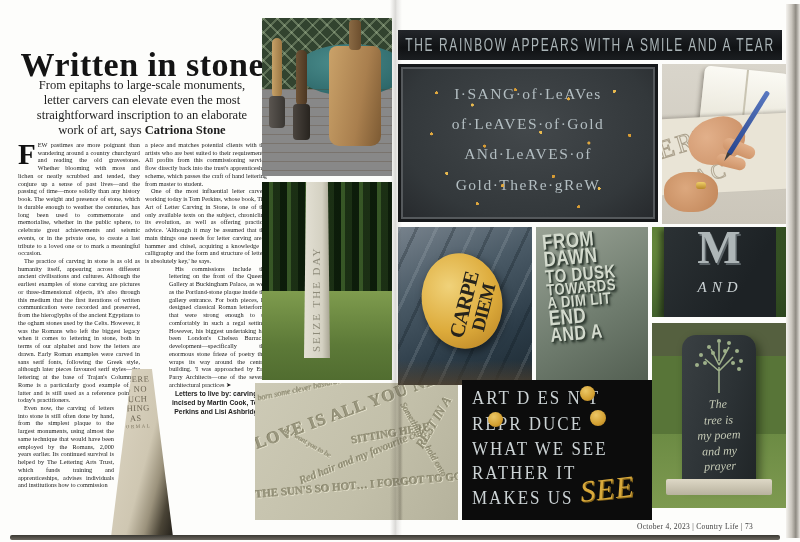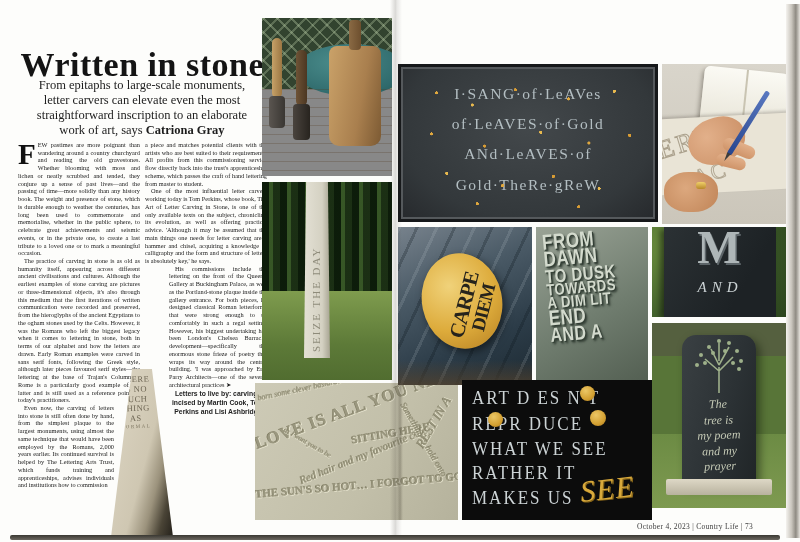--- a/index.html
+++ b/index.html
@@ -205,21 +205,21 @@
   .footer { position:absolute; left:600px; top:522px; width:190px; text-align:center;
     font-size:7.5px; color:#3a3a3a; letter-spacing:.3px; }
 </style>
 </head>
 <body>
 
 <div id="spread">
 
   <h1 class="title">Written in stone</h1>
 
-  <p class="standfirst"><span>From epitaphs to large-scale monuments, letter carvers can elevate even the most straightforward inscription to an elaborate work of art, says </span><b>Catriona Gray</b></p>
+  <p class="standfirst"><span>From epitaphs to large-scale monuments, letter carvers can elevate even the most straightforward inscription to an elaborate work of art, says </span><b>Catriona Stone</b></p>
 
   <div class="col col1">
     <p><span class="dropcap">F</span><span>EW pastimes are more poignant than wandering around a country churchyard and reading the old gravestones. Whether blooming with moss and lichen or neatly scrubbed and tended, they conjure up a sense of past lives—and the passing of time—more solidly than any history book. The weight and presence of stone, which is durable enough to weather the centuries, has long been used to commemorate and memorialise, whether in the public sphere, to celebrate great achievements and seismic events, or in the private one, to create a last tribute to a loved one or to mark a meaningful occasion.</span></p>
     <p>The practice of carving in stone is as old as humanity itself, appearing across different ancient civilisations and cultures. Although the earliest examples of stone carving are pictures or three-dimensional objects, it's also through this medium that the first iterations of written communication were recorded and preserved, from the hieroglyphs of the ancient Egyptians to the ogham stones used by the Celts. However, it was the Romans who left the biggest legacy when it comes to lettering in stone, both in terms of our alphabet and how the letters are drawn. Early Roman examples were carved in sans serif fonts, following the Greek style, although later pieces favoured serif styles—the lettering at the base of Trajan's Column in Rome is a particularly good example of the latter and is still used as a reference point by today's practitioners.</p>
     <p class="narrow-r">Even now, the carving of letters into stone is still often done by hand, from the simplest plaque to the largest monuments, using almost the same technique that would have been employed by the Romans, 2,000 years earlier. Its continued survival is helped by The Lettering Arts Trust, which funds training and apprenticeships, advises individuals and institutions how to commission</p>
   </div>
 
   <div class="col col2">
     <p>a piece and matches potential clients with the artists who are best suited to their requirements. All profits from this commissioning service flow directly back into the trust's apprenticeship scheme, which passes the craft of hand lettering from master to student.</p>
     <p>One of the most influential letter carvers working today is Tom Perkins, whose book, The Art of Letter Carving in Stone, is one of the only available texts on the subject, chronicling its evolution, as well as offering practical advice. 'Although it may be assumed that the main things one needs for letter carving are a hammer and chisel, acquiring a knowledge of calligraphy and the form and structure of letters is absolutely key,' he says.</p>
@@ -260,20 +260,23 @@
     <span class="fph f1">SITTING HERE</span>
     <span class="fph f2">Red hair and my favourite cafe</span>
     <span class="fph f3">THE SUN'S SO HOT… I FORGOT TO GO</span>
     <span class="fph f4">born some clever bastards</span>
     <span class="fph f5">Something to hold onto</span>
     <span class="fph f6">REST IN A</span>
     <span class="fph f7">as I want you to be</span>
     <div class="fold-line"></div>
   </div>
 
+  <div class="banner">
+      <span>THE RAINBOW APPEARS WITH A SMILE AND A TEAR</span>
+    </div>
 
   <div class="photo slate">
     <div class="slines">
       <div>I·SANG·of·LeAVes</div>
       <div>of·LeAVES·of·Gold</div>
       <div>ANd·LeAVES·of</div>
       <div>Gold·TheRe·gReW</div>
     </div>
     <div class="gold-dots"></div>
   </div>

